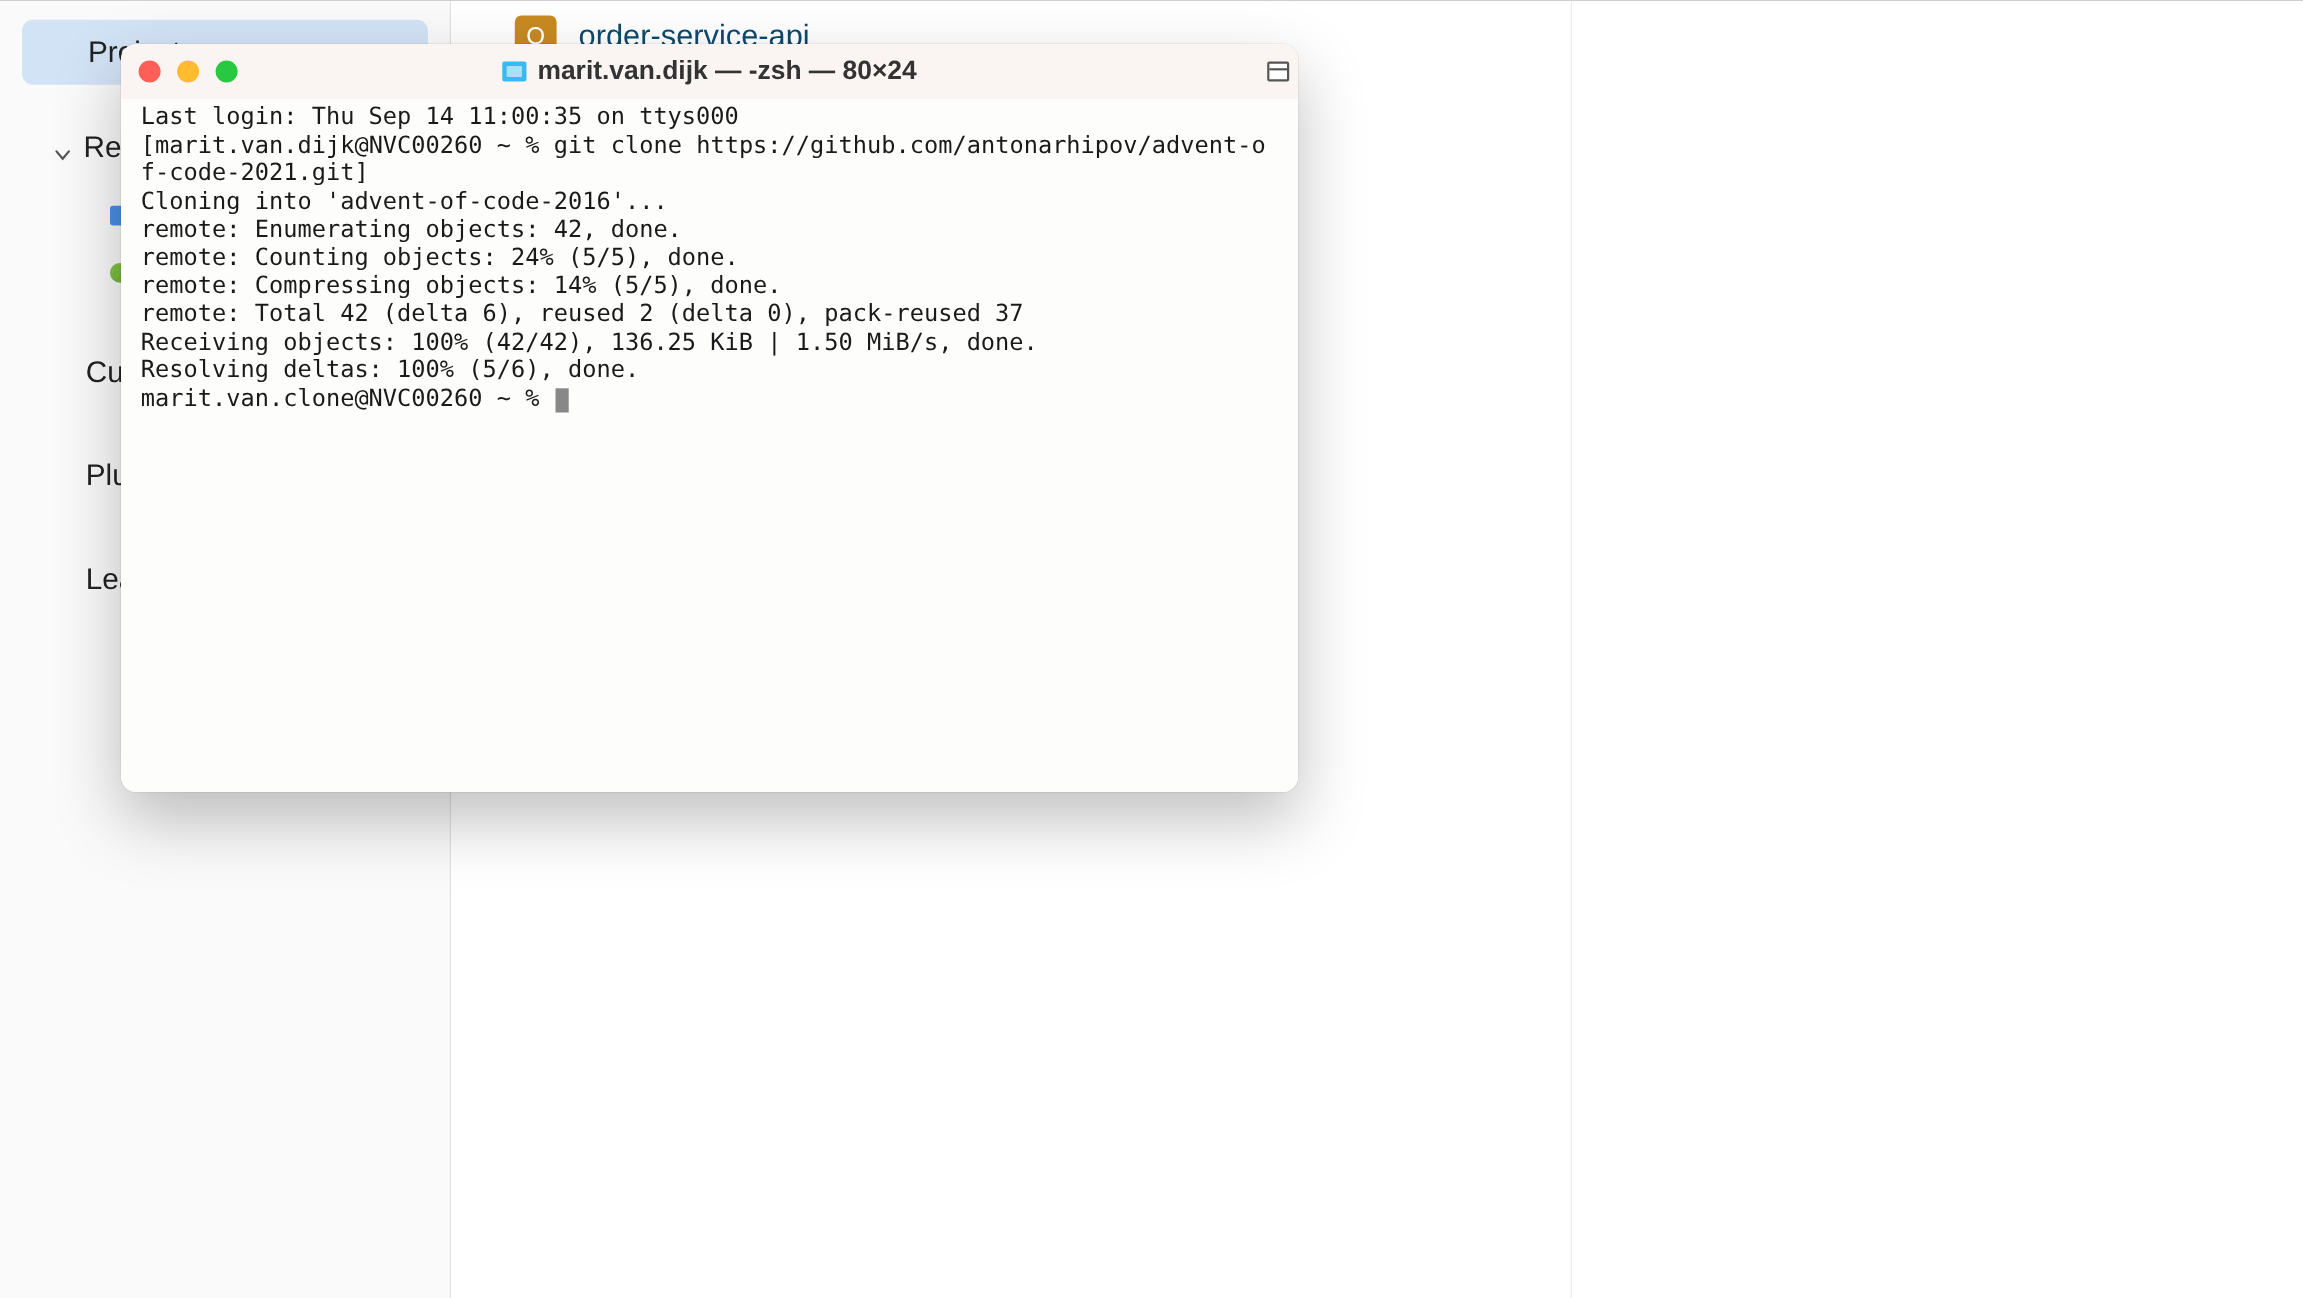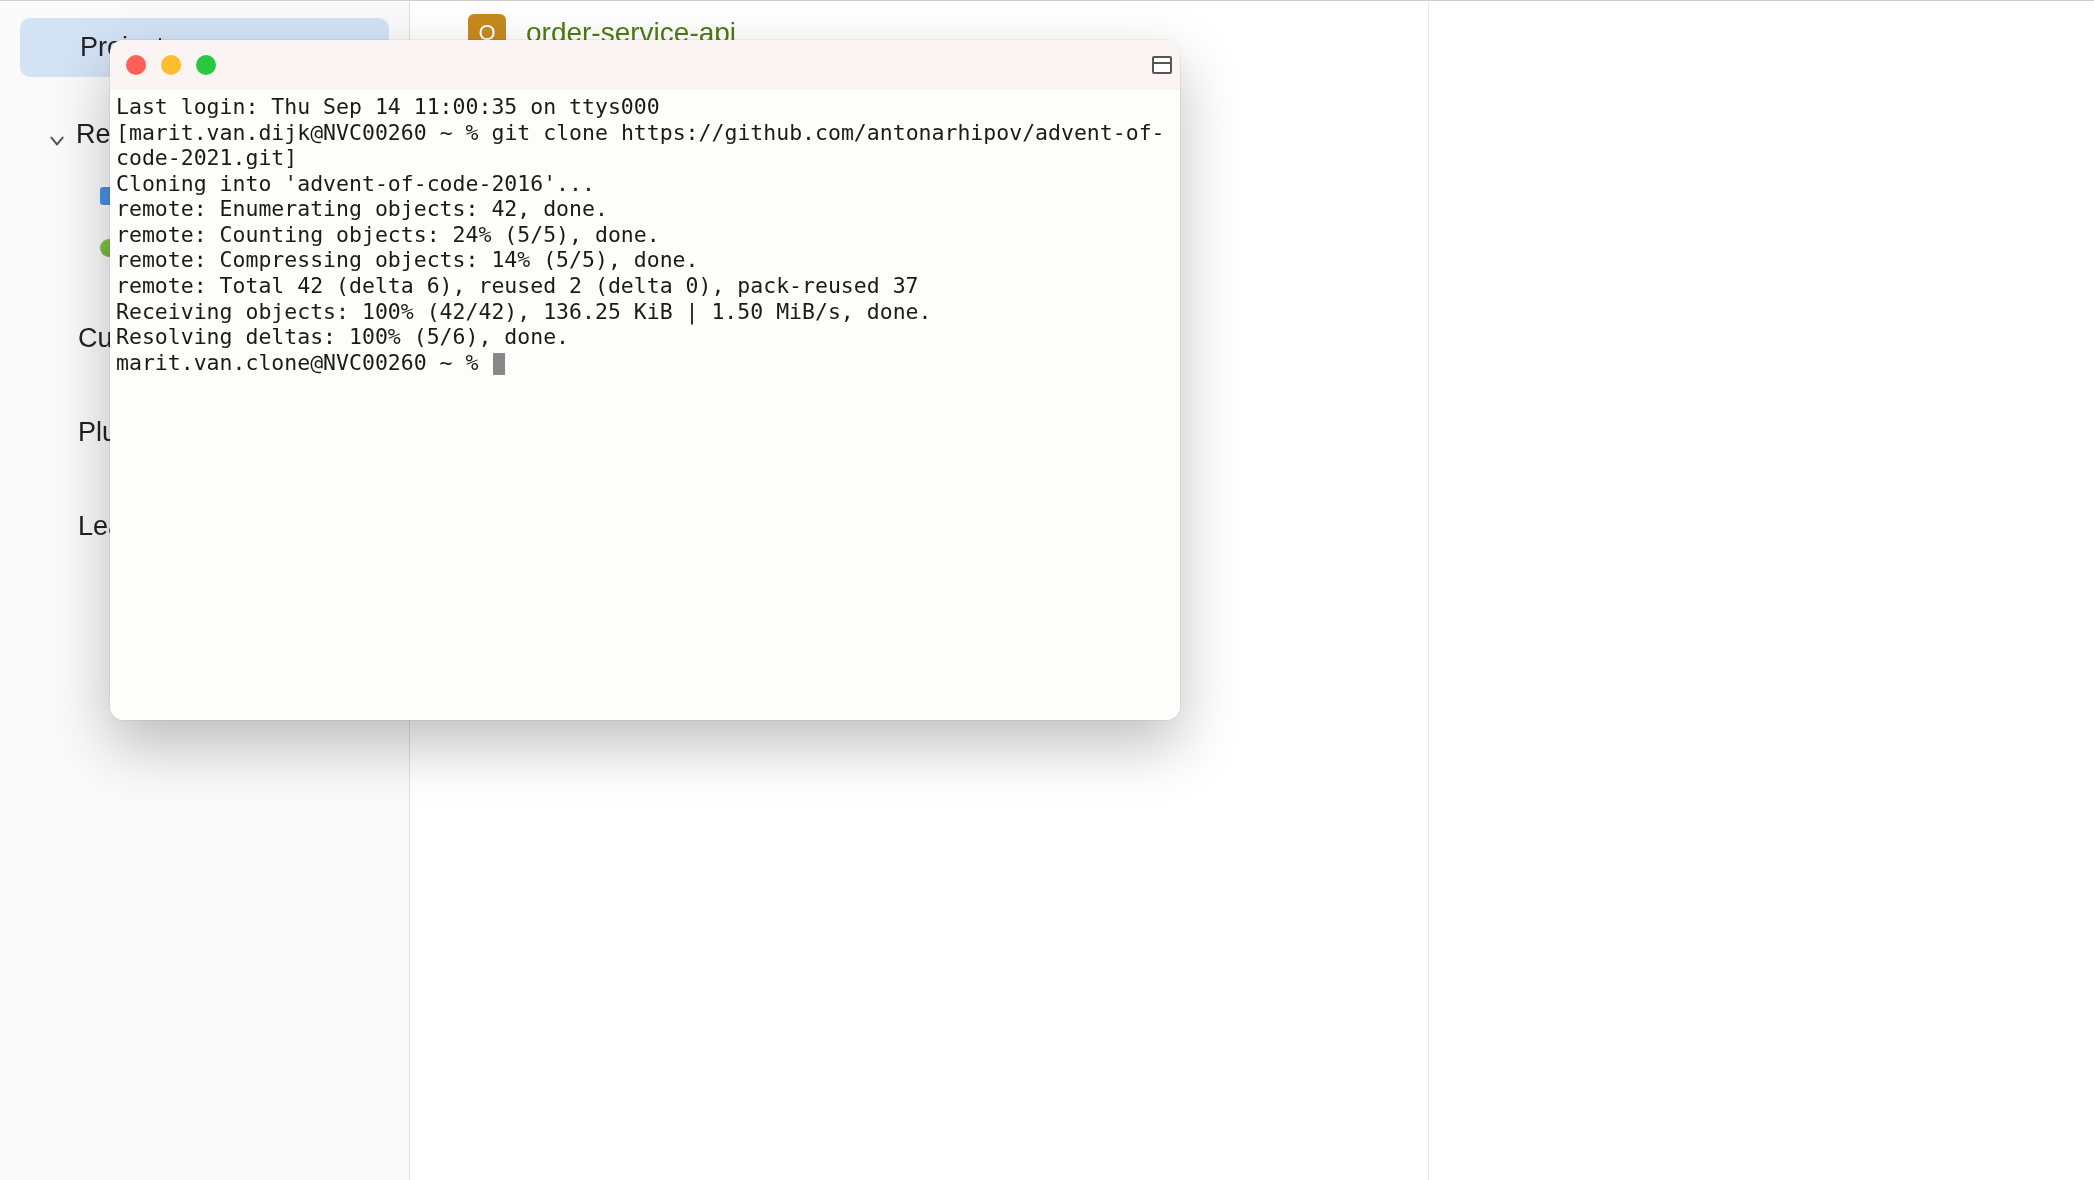--- a/index.html
+++ b/index.html
@@ -126,21 +126,21 @@
       display: flex;
       align-items: center;
       justify-content: center;
       color: #fff;
       font-size: 22px;
       font-weight: 500;
     }
     
     .project-name {
       font-size: 28px;
-      color: #4d7c0f;
+      color: #0c4a6e;
     }
     
     .ide-right-divider {
       position: absolute;
       right: 665px;
       top: 1px;
       width: 1px;
       height: 100%;
       background: #e8e8e8;
     }
@@ -242,21 +242,21 @@
       height: 2px;
       background: #555;
     }
     
     .terminal-body {
       flex: 1;
       background: #fdfdfb;
       font-family: "SF Mono", Menlo, Monaco, Consolas, monospace;
       font-size: 21.5px;
       line-height: 1.19;
-      padding: 4px 6px;
+      padding: 4px 18px;
       color: #1a1a1a;
       white-space: pre-wrap;
       word-break: break-all;
       overflow: hidden;
       position: relative;
     }
     
     .terminal-cursor {
       display: inline-block;
       width: 12px;
@@ -314,20 +314,24 @@
   <div class="ide-right-divider"></div>
 
 </div>
 
 <div class="terminal-window">
   <div class="terminal-titlebar">
     <div class="traffic-lights">
       <div class="traffic-light red"></div>
       <div class="traffic-light yellow"></div>
       <div class="traffic-light green"></div>
+    </div>
+    <div class="terminal-title-wrap">
+      <span class="folder-icon"></span>
+      <span class="terminal-title">marit.van.dijk — -zsh — 80×24</span>
     </div>
     <div class="terminal-tab-icon"></div>
   </div>
 
   <div class="terminal-body"><span>Last login: Thu Sep 14 11:00:35 on ttys000</span>
 <span>[</span><span>marit.van.dijk@NVC00260</span> <span>~</span> <span>%</span> <span>git clone https://github.com/antonarhipov/advent-of-code-2021.git</span>]
 <span>Cloning into 'advent-of-code-2016'...</span>
 <span>remote: Enumerating objects: 42, done.</span>
 <span>remote: Counting objects: 24% (5/5), done.</span>
 <span>remote: Compressing objects: 14% (5/5), done.</span>

